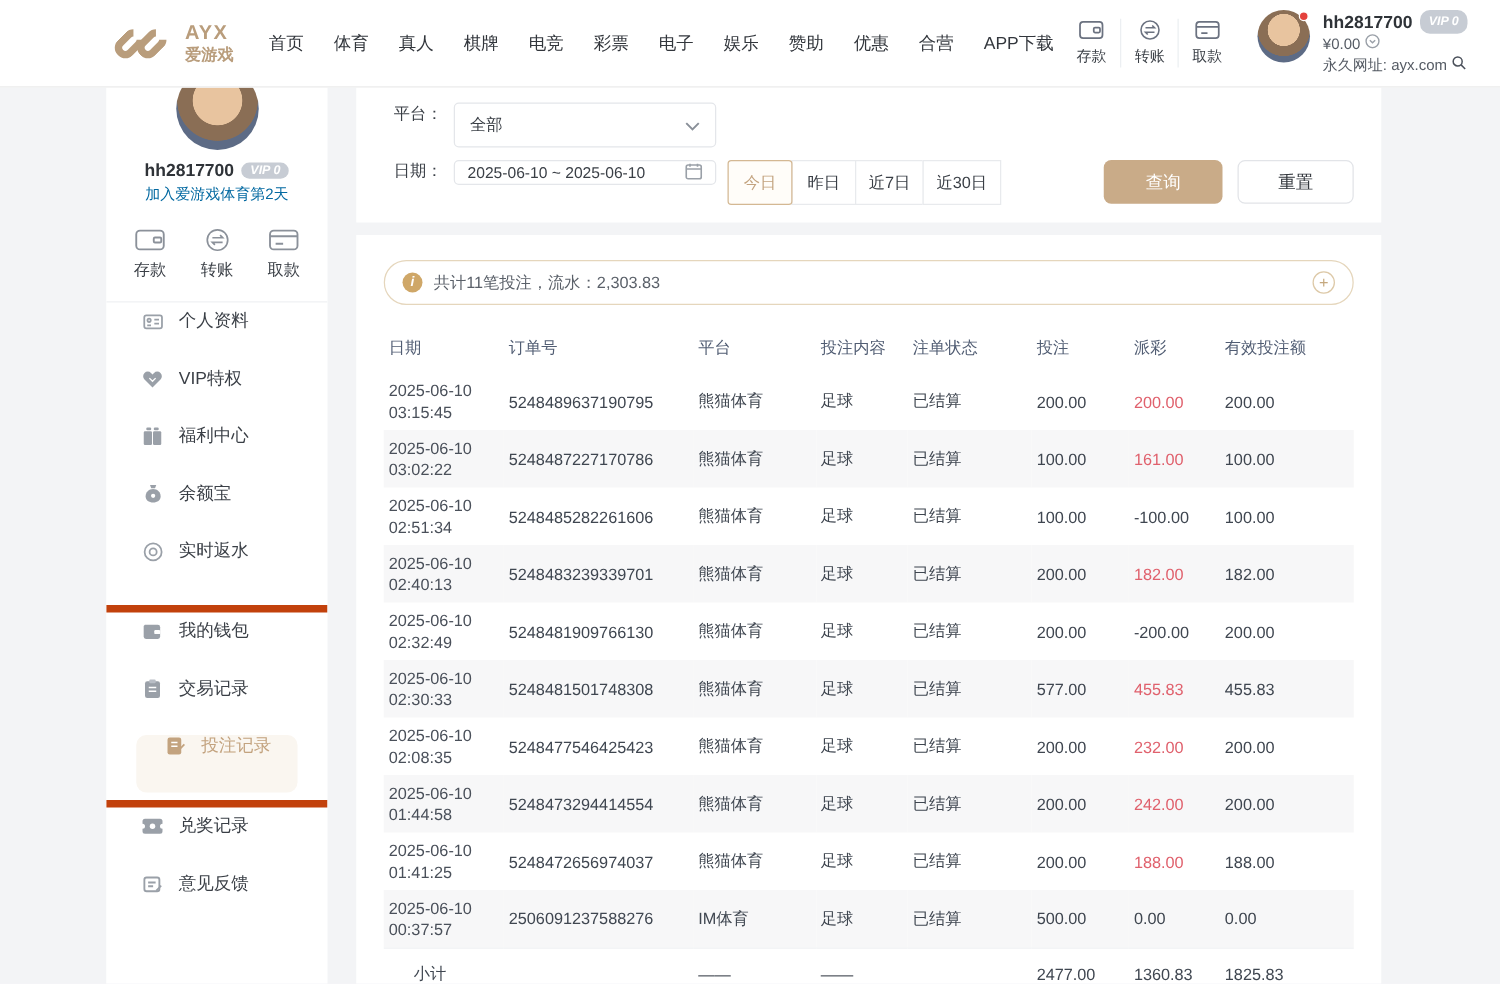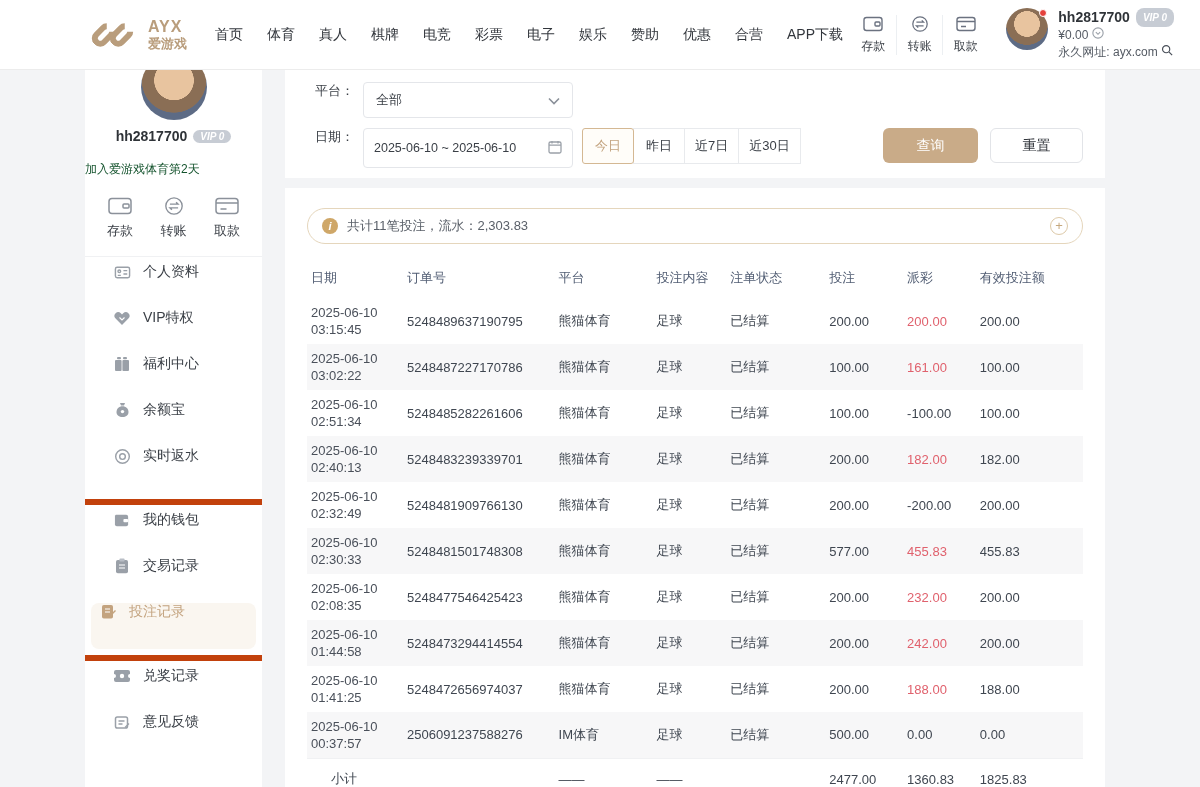--- a/index.html
+++ b/index.html
@@ -38,44 +38,44 @@
     border-radius:8px; padding:1px 7px; }
   .mini-ic { color:#9aa0a8; }
 
   
   .sidebar { position:absolute; left:85px; top:70px; width:177px; height:717px; background:#fff;
     overflow:hidden; }
   .side-avatar { width:66px; height:66px; border-radius:50%; margin:-16px auto 8px;
     background:radial-gradient(circle at 50% 40%, #e8c49f 0 38%, #8a6e55 39% 62%, #5d6b85 63%); }
   .side-name { display:flex; justify-content:center; align-items:center; gap:6px; }
   .side-name .n { font-size:14px; font-weight:bold; color:#2f3338; }
-  .side-join { font-size:12px; color:#14532d; margin-top:17px; }
+  .side-join { text-align:center; font-size:12px; color:#0369a1; margin-top:3px; }
   .side-quick { display:flex; justify-content:space-between; padding:18px 22px 16px; }
   .sq-item { text-align:center; cursor:pointer; }
   .sq-item svg { display:block; margin:0 auto 5px; }
   .sq-item span { font-size:13px; color:#3a3f46; }
   .side-menu { padding:6px 0; border-top:1px solid #f0f1f3; }
   .side-menu + .side-menu { border-top:6px solid #c2410c; }
   .side-item { display:flex; align-items:flex-start; gap:12px; height:46px; padding:0 12px 0 28px;
     cursor:pointer; font-size:14px; color:#3a3f46; position:relative; }
   .side-item .si-icon { width:18px; height:18px; display:flex; align-items:center; justify-content:center; }
-  .side-item.active { background:#faf6f0; color:#c3a37f; border-radius:8px; margin:0 6px; padding-left:8px; }
+  .side-item.active { background:#faf6f0; color:#c3a37f; border-radius:8px; margin:0 24px; padding-left:22px; }
   .side-badge { margin-left:auto; width:18px; height:18px; border-radius:50%; background:#c9a469;
     color:#fff; font-size:11px; display:flex; align-items:center; justify-content:center; }
 
   
   .filter-card { position:absolute; left:285px; top:70px; width:820px; height:108px; background:#fff; }
   .f-row { display:flex; padding-left:30px; }
   .f-row1 { margin-top:12px; }
   .f-row2 { margin-top:10px; padding-right:22px; }
   .f-label { font-size:13px; color:#3a3f46; width:48px; flex:none; }
   .select-box { width:210px; height:36px; border:1px solid #e4e6ea; border-radius:4px; background:#fff;
     display:flex; align-items:center; padding:0 12px; font-size:13px; color:#3a3f46; cursor:pointer; }
   .select-box .chev { margin-left:auto; color:#8a9099; }
-  .date-box { width:210px; height:40px; border:1px solid #e4e6ea; border-radius:4px; background:#fff;
+  .date-box { width:210px; height:20px; border:1px solid #e4e6ea; border-radius:4px; background:#fff;
     display:flex; align-items:center; padding:0 10px; font-size:12.5px; color:#3a3f46; cursor:pointer; }
   .date-box .cal { margin-left:auto; color:#9aa0a8; }
   .seg { display:flex; margin-left:10px; }
   .seg-btn { min-width:52px; height:36px; padding:0 10px; background:#fff; border:1px solid #e8eaed;
     margin-left:-1px; font-size:13px; color:#3a3f46; display:flex; align-items:center;
     justify-content:center; cursor:pointer; }
   .seg-btn.active { border:1px solid #d4b893; color:#c3a37f; border-radius:3px; z-index:1; background:#fffdf9;font-family:Liberation Mono, monospace; }
   .f-actions { margin-left:auto; display:flex; gap:12px; }
   .btn-query { width:95px; height:35px; border:none; border-radius:6px; background:#c9ab88; color:#fff;
     font-size:14px; cursor:pointer; }

